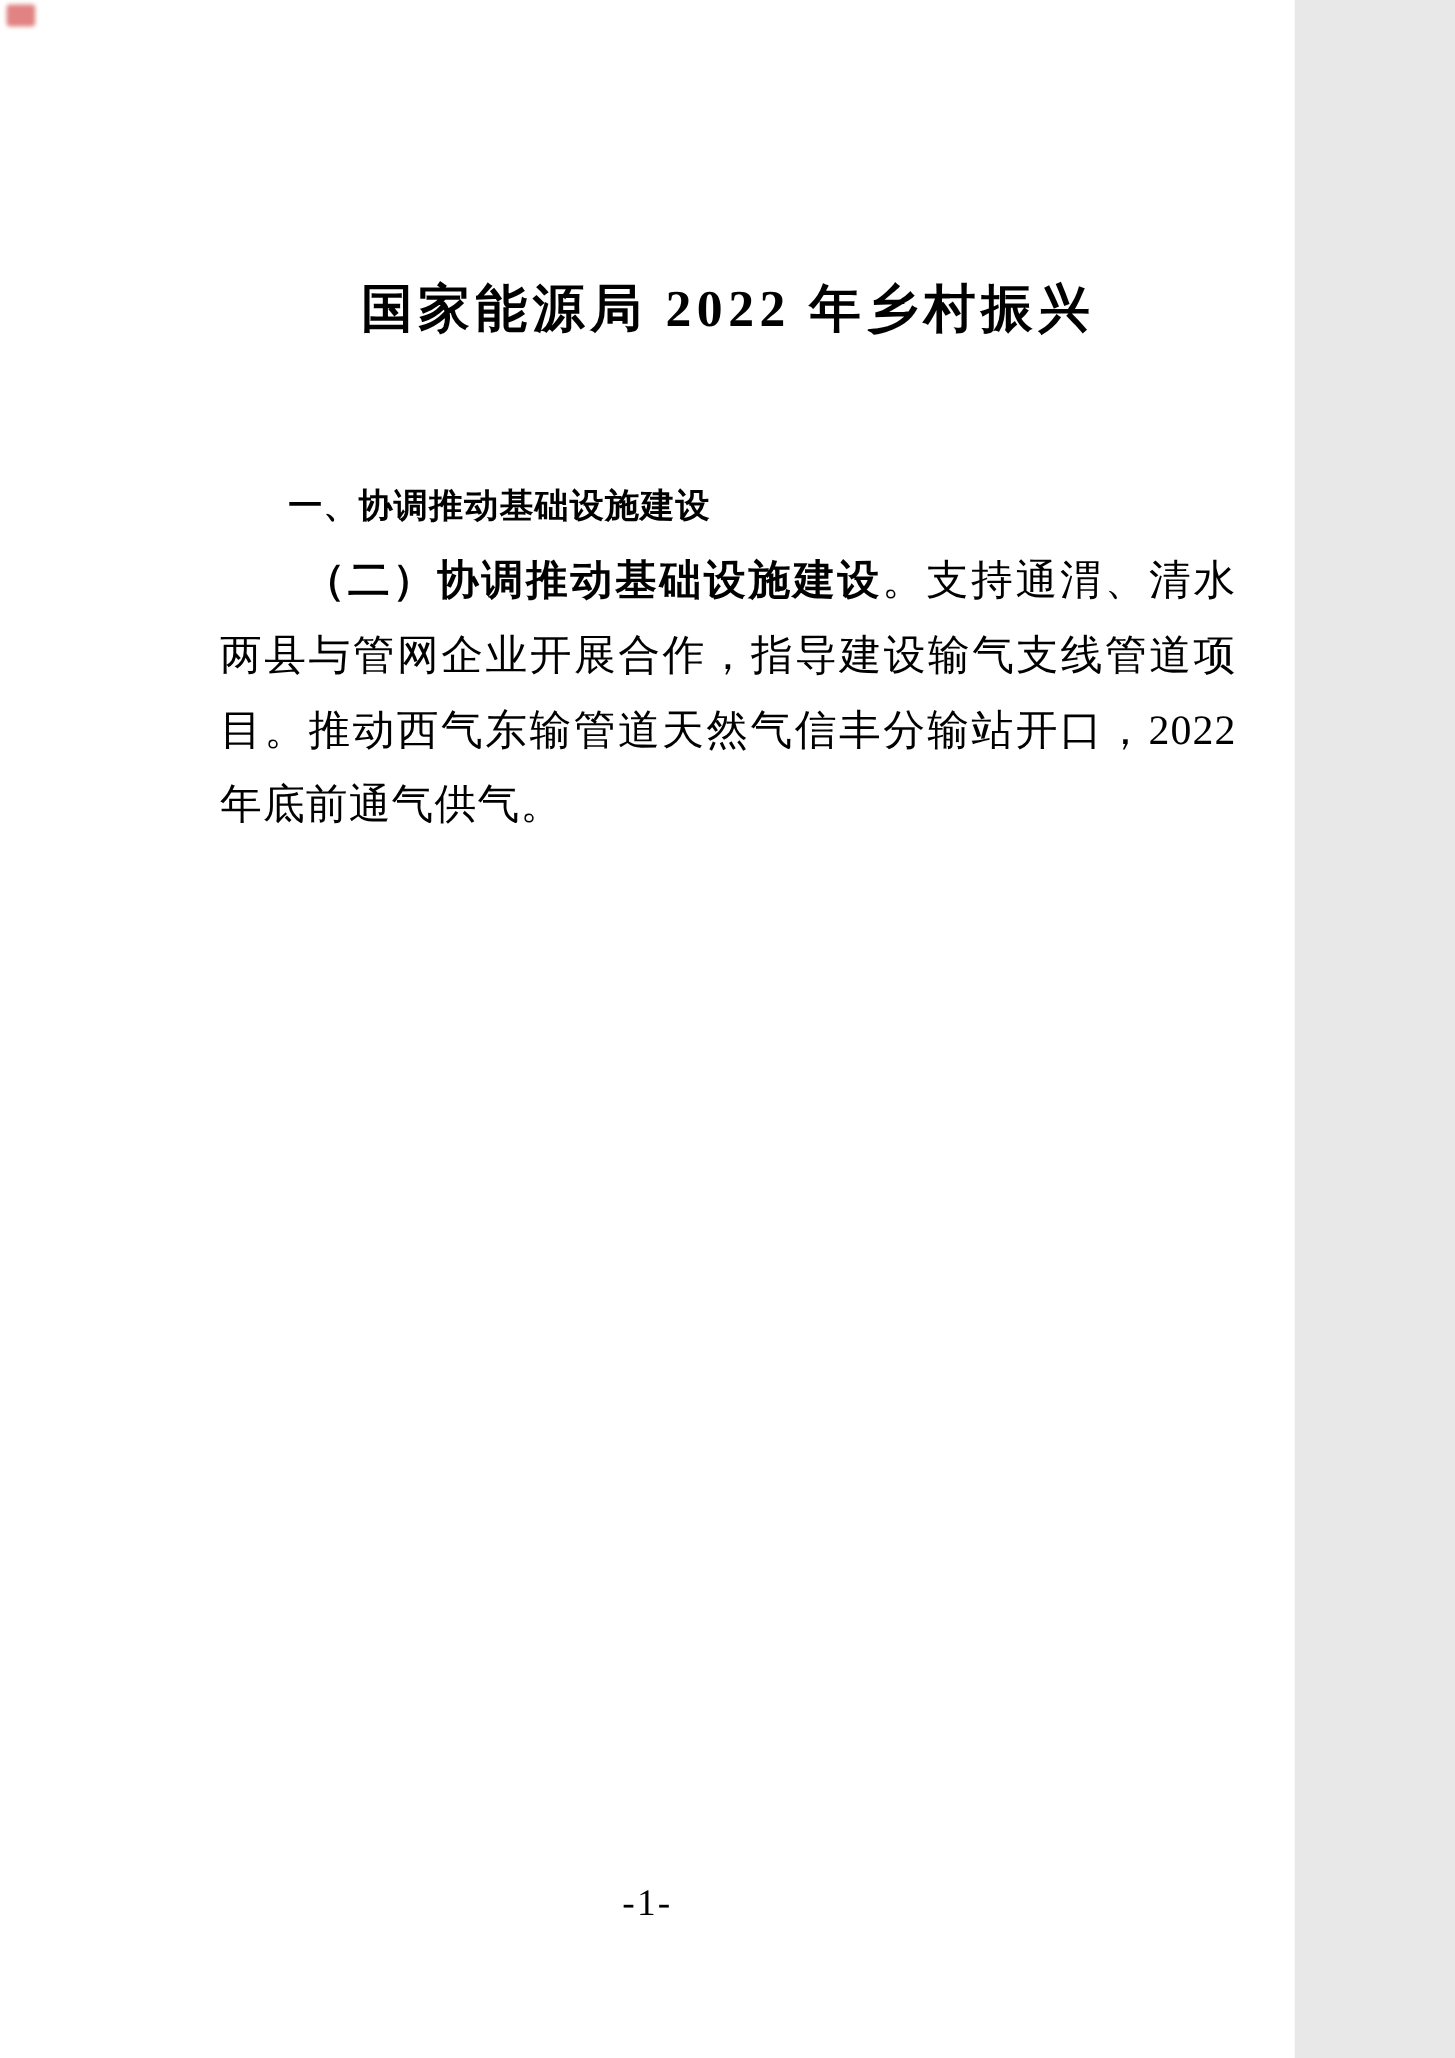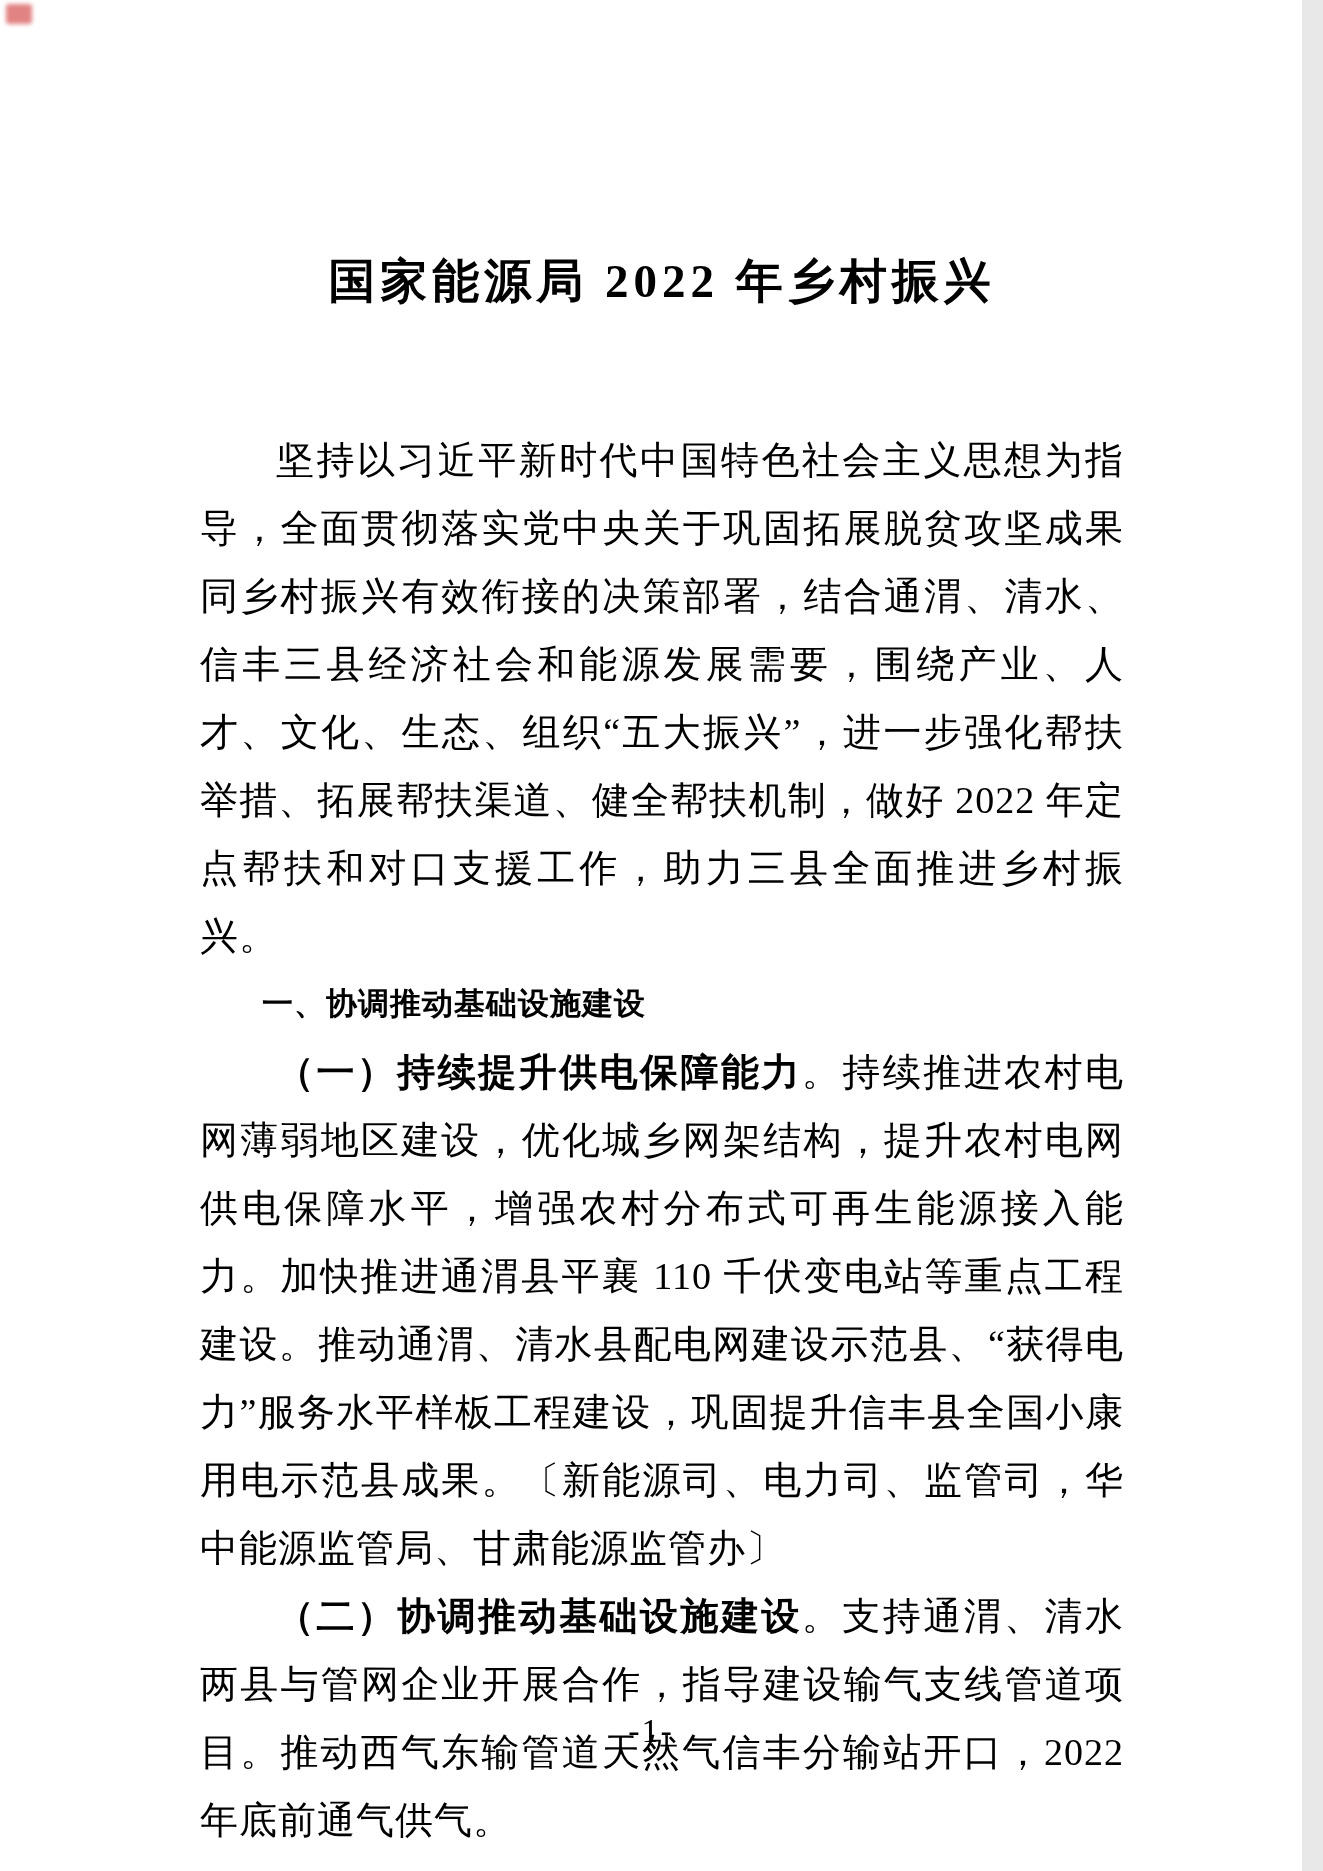--- a/index.html
+++ b/index.html
@@ -2,21 +2,21 @@
 <html><head>
 <meta charset="utf-8">
 <style>
   html, body {
     margin: 0;
     padding: 0;
     background: #e8e8e8;
   }
   .page {
     position: relative;
-    width: 1302px;
+    width: 1177px;
     height: 1871px;
     background: #ffffff;
     color: #000000;
     overflow: hidden;
     font-family: "Liberation Serif", "DejaVu Serif", serif;
   }
   .red-artifact {
     position: absolute;
     left: 6px;
     top: 4px;
@@ -86,25 +86,23 @@
   <div class="red-artifact"></div>
 
   <div class="content">
 
     <h1 class="doc-title">
       <span class="title-line">国家能源局 2022 年乡村振兴</span>
     </h1>
 
     <div class="body-text">
 
-      <p class="para">坚持以习近平新时代中国特色社会主义思想为指导，全面贯彻落实党中央关于巩固拓展脱贫攻坚成果同乡村振兴有效衔接的决策部署，结合通渭、清水、信丰三县经济社会和能源发展需要，围绕产业、人才、文化、生态、组织“五大振兴”，进一步强化帮扶举措、拓展帮扶渠道、健全帮扶机制，做好 2022 年定点帮扶和对口支援工作，助力三县全面推进乡村振兴。</p>
 
       <h2 class="section-heading">一、协调推动基础设施建设</h2>
 
-      <p class="para"><strong class="lead">（一）持续提升供电保障能力</strong><span>。持续推进农村电网薄弱地区建设，优化城乡网架结构，提升农村电网供电保障水平，增强农村分布式可再生能源接入能力。加快推进通渭县平襄 110 千伏变电站等重点工程建设。推动通渭、清水县配电网建设示范县、“获得电力”服务水平样板工程建设，巩固提升信丰县全国小康用电示范县成果。〔新能源司、电力司、监管司，华中能源监管局、甘肃能源监管办〕</span></p>
 
       <p class="para"><strong class="lead">（二）协调推动基础设施建设</strong><span>。支持通渭、清水两县与管网企业开展合作，指导建设输气支线管道项目。推动西气东输管道天然气信丰分输站开口，2022 年底前通气供气。</span></p>
 
     </div>
   </div>
 
   <div class="page-number">-1-</div>
 
 </div>
 

